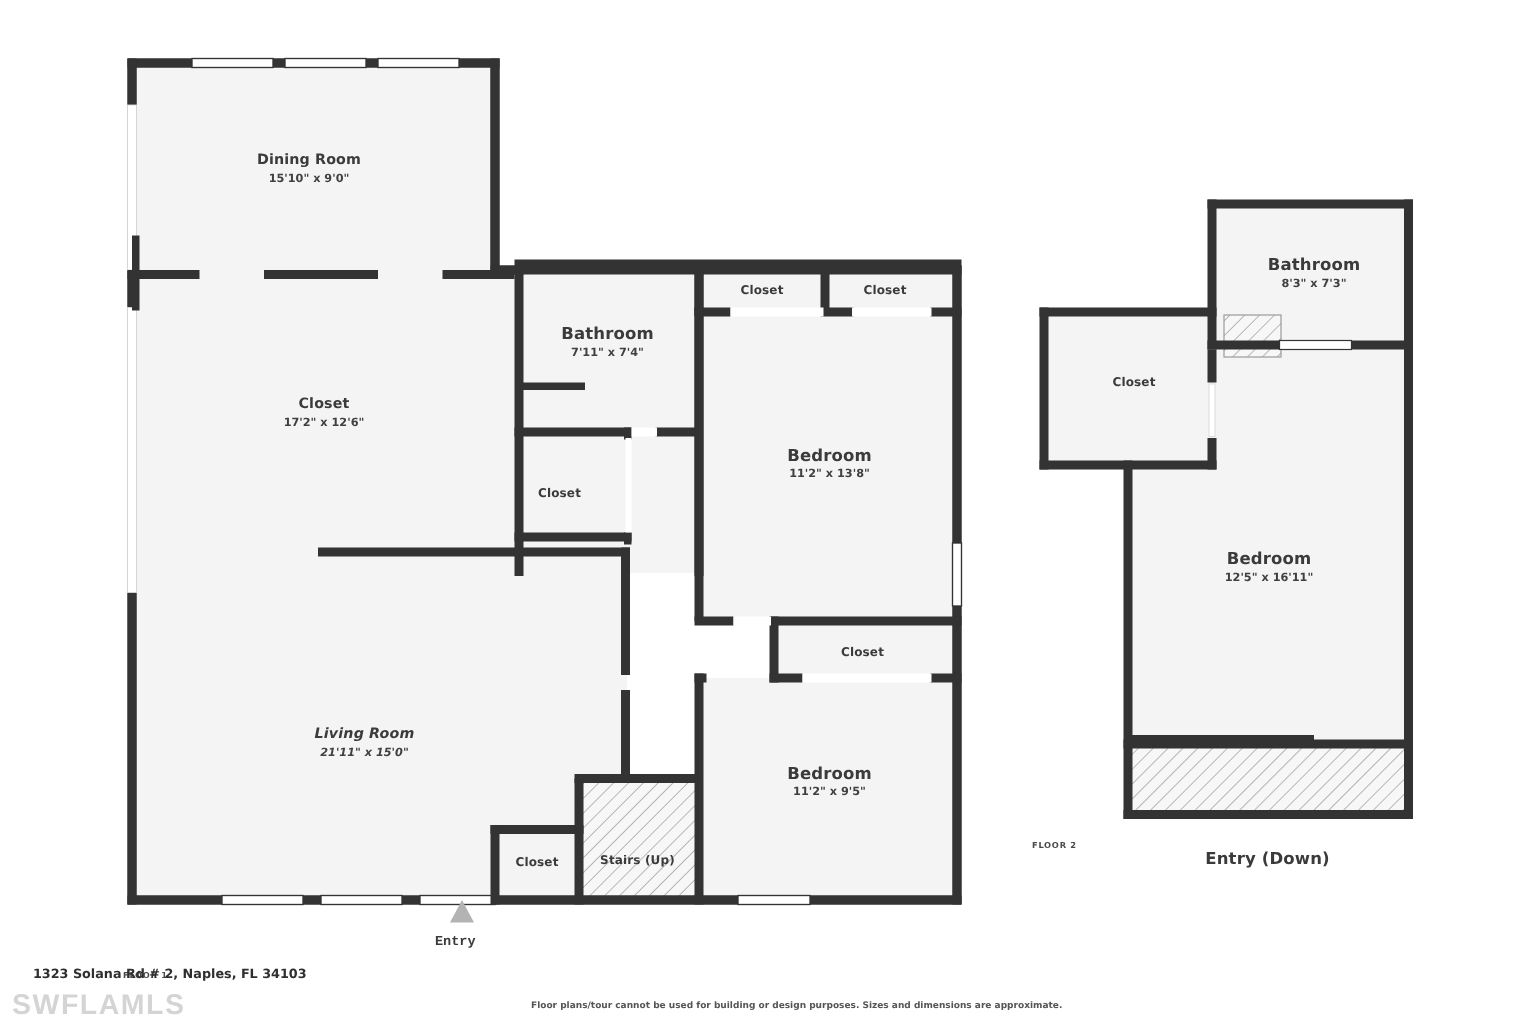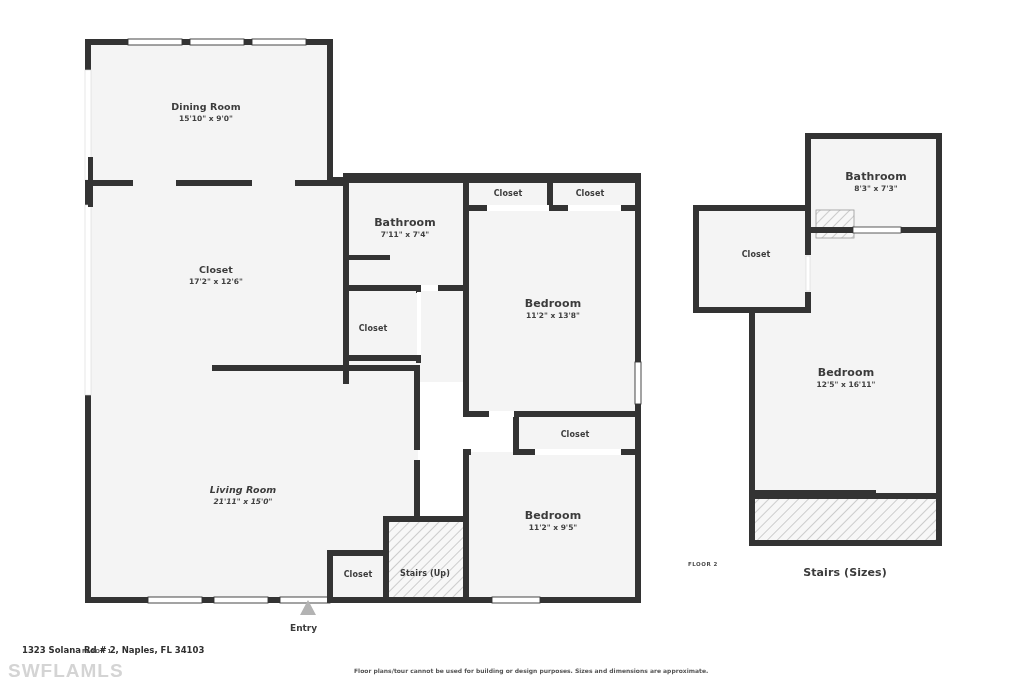--- a/index.html
+++ b/index.html
@@ -58,20 +58,21 @@
     font-weight: bold;
     letter-spacing: .5px;
     color: #4a4a4a;
   }
   .entry-label {
     position: absolute;
     font-size: 9px;
     font-weight: bold;
     color: #3b3b3b;
     white-space: nowrap;
+    font-family: Liberation Mono, monospace;
   }
   .addr {
     position: absolute;
     left: 22px;
     top: 645px;
     font-size: 8.5px;
     font-weight: bold;
     color: #2f2f2f;
     white-space: nowrap;
   }
@@ -323,21 +324,21 @@
   <div class="room-label tiny-label" style="left:706px; top:249px; width:100px;">
     <span class="r-name">Closet</span>
   </div>
 
   <div class="room-label small-label" style="left:776px; top:367px; width:140px;">
     <span class="r-name">Bedroom</span>
     <span class="r-dims">12'5" x 16'11"</span>
   </div>
 
   <div class="room-label small-label" style="left:795px; top:567px; width:100px;">
-    <span class="r-name">Stairs (Sizes)</span>
+    <span class="r-name">Entry (Down)</span>
   </div>
 
   <div class="entry-label" style="left:290px; top:623px;">Entry</div>
 
   <div class="floor-tag" style="left:82px; top:648px;">FLOOR 1</div>
 
   <div class="floor-tag" style="left:688px; top:561px;">FLOOR 2</div>
 
   <div class="watermark">SWFLAMLS</div>
 

